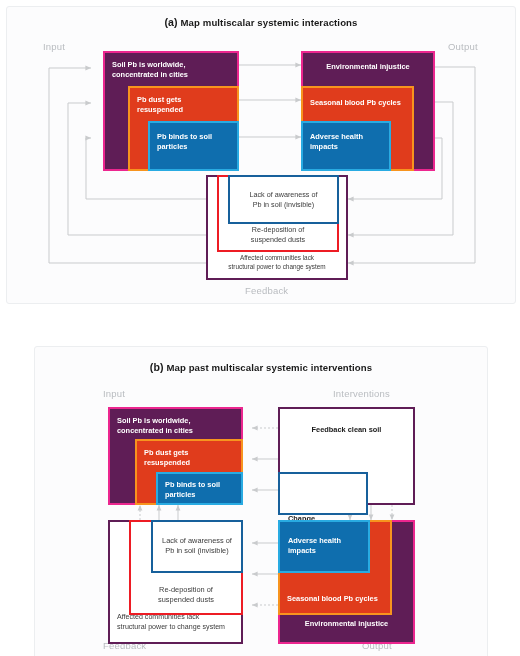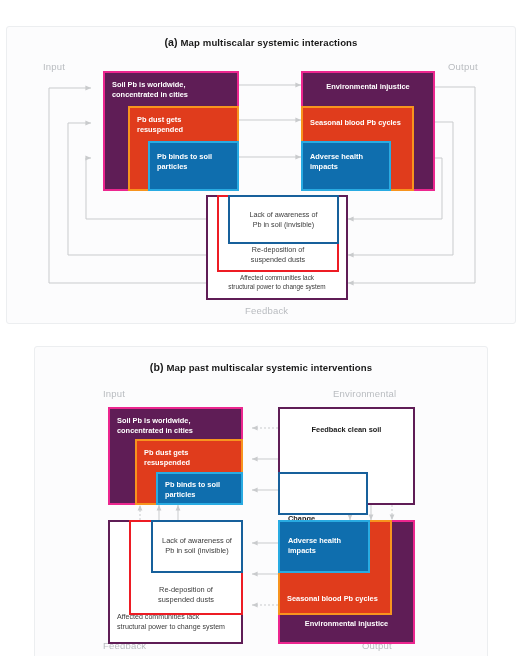--- a/index.html
+++ b/index.html
@@ -15,21 +15,21 @@
     overflow: hidden;
     background: #ffffff;
   }
 
   .panel {
     position: absolute;
     background: #fcfcfd;
     border: 1px solid #eceef0;
     border-radius: 3px;
   }
-  #panel-a { left: 6px; top: 6px; width: 508px; height: 296px; margin-top: 20px; }
+  #panel-a { left: 6px; top: 6px; width: 508px; height: 296px; }
   #panel-b { left: 34px; top: 346px; width: 452px; height: 320px; }
 
   .panel-title {
     position: absolute;
     width: 100%;
     text-align: center;
     font-size: 9.6px;
     font-weight: bold;
     color: #1a1a1a;
     letter-spacing: 0.1px;
@@ -166,21 +166,21 @@
   </div>
 
   <div class="panel" id="panel-b">
 
     <div class="panel-title" id="title-b">
       <span class="tag">(b)</span>
       <span>Map past multiscalar systemic interventions</span>
     </div>
 
     <div class="zone-label" style="left:68px; top:41px;">Input</div>
-    <div class="zone-label" style="left:298px; top:41px;">Environmental</div>
+    <div class="zone-label" style="left:298px; top:41px;">Interventions</div>
     <div class="zone-label" style="left:68px; top:293px;">Feedback</div>
     <div class="zone-label" style="left:327px; top:293px;">Output</div>
 
     <svg class="wires" viewBox="0 0 452 320">
       <defs>
         <marker id="bArL" markerWidth="6" markerHeight="6" refX="5.6" refY="3" orient="auto">
           <path d="M0,0.6 L5.6,3 L0,5.4 z" class="ahead"></path>
         </marker>
         <marker id="bArU" markerWidth="6" markerHeight="6" refX="5.6" refY="3" orient="auto">
           <path d="M0,0.6 L5.6,3 L0,5.4 z" class="ahead"></path>

